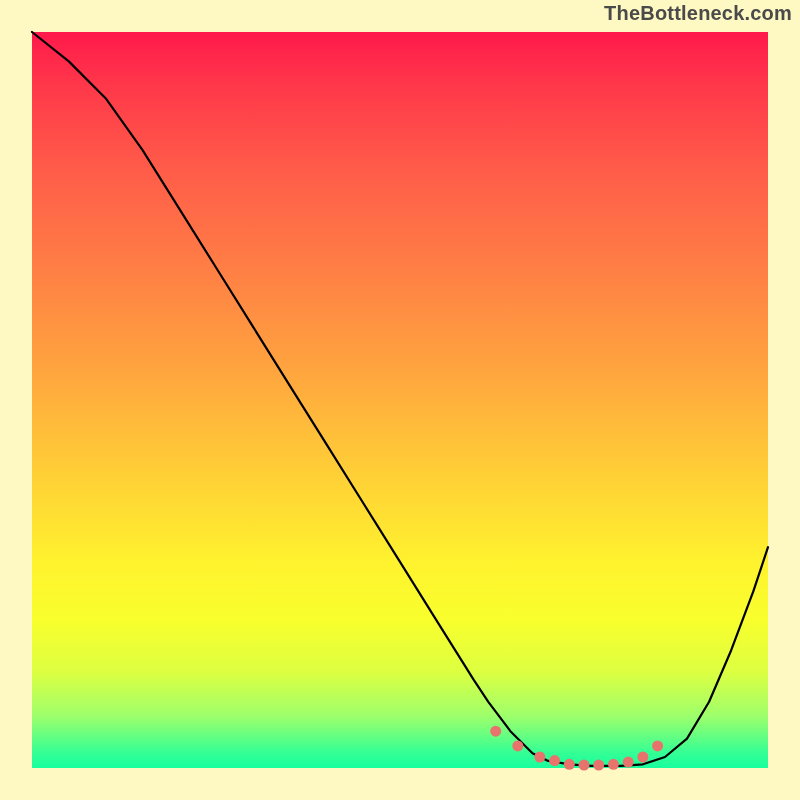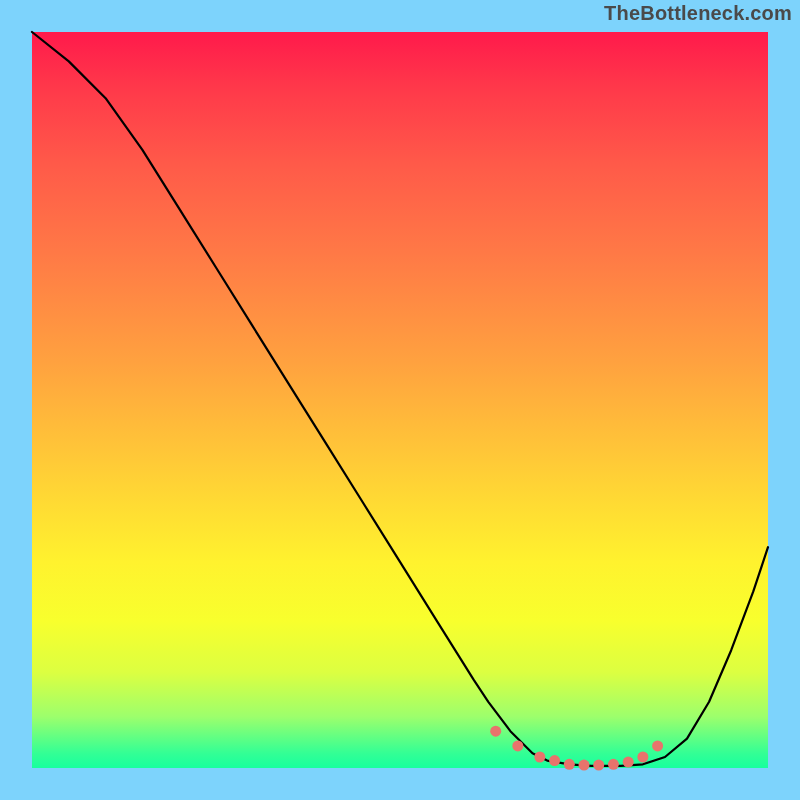--- a/index.html
+++ b/index.html
@@ -8,21 +8,21 @@
     width: 800px;
     height: 800px;
     background: #000;
     overflow: hidden;
     font-family: Arial, Helvetica, sans-serif;
   }
   .frame {
     position: relative;
     width: 800px;
     height: 800px;
-    background: #7dd3fc;
+    background: #fef9c3;
   }
   .watermark {
     position: absolute;
     top: 2px;
     right: 8px;
     color: #4a4a4a;
     font-size: 20px;
     font-weight: bold;
     letter-spacing: 0.2px;
     user-select: none;

